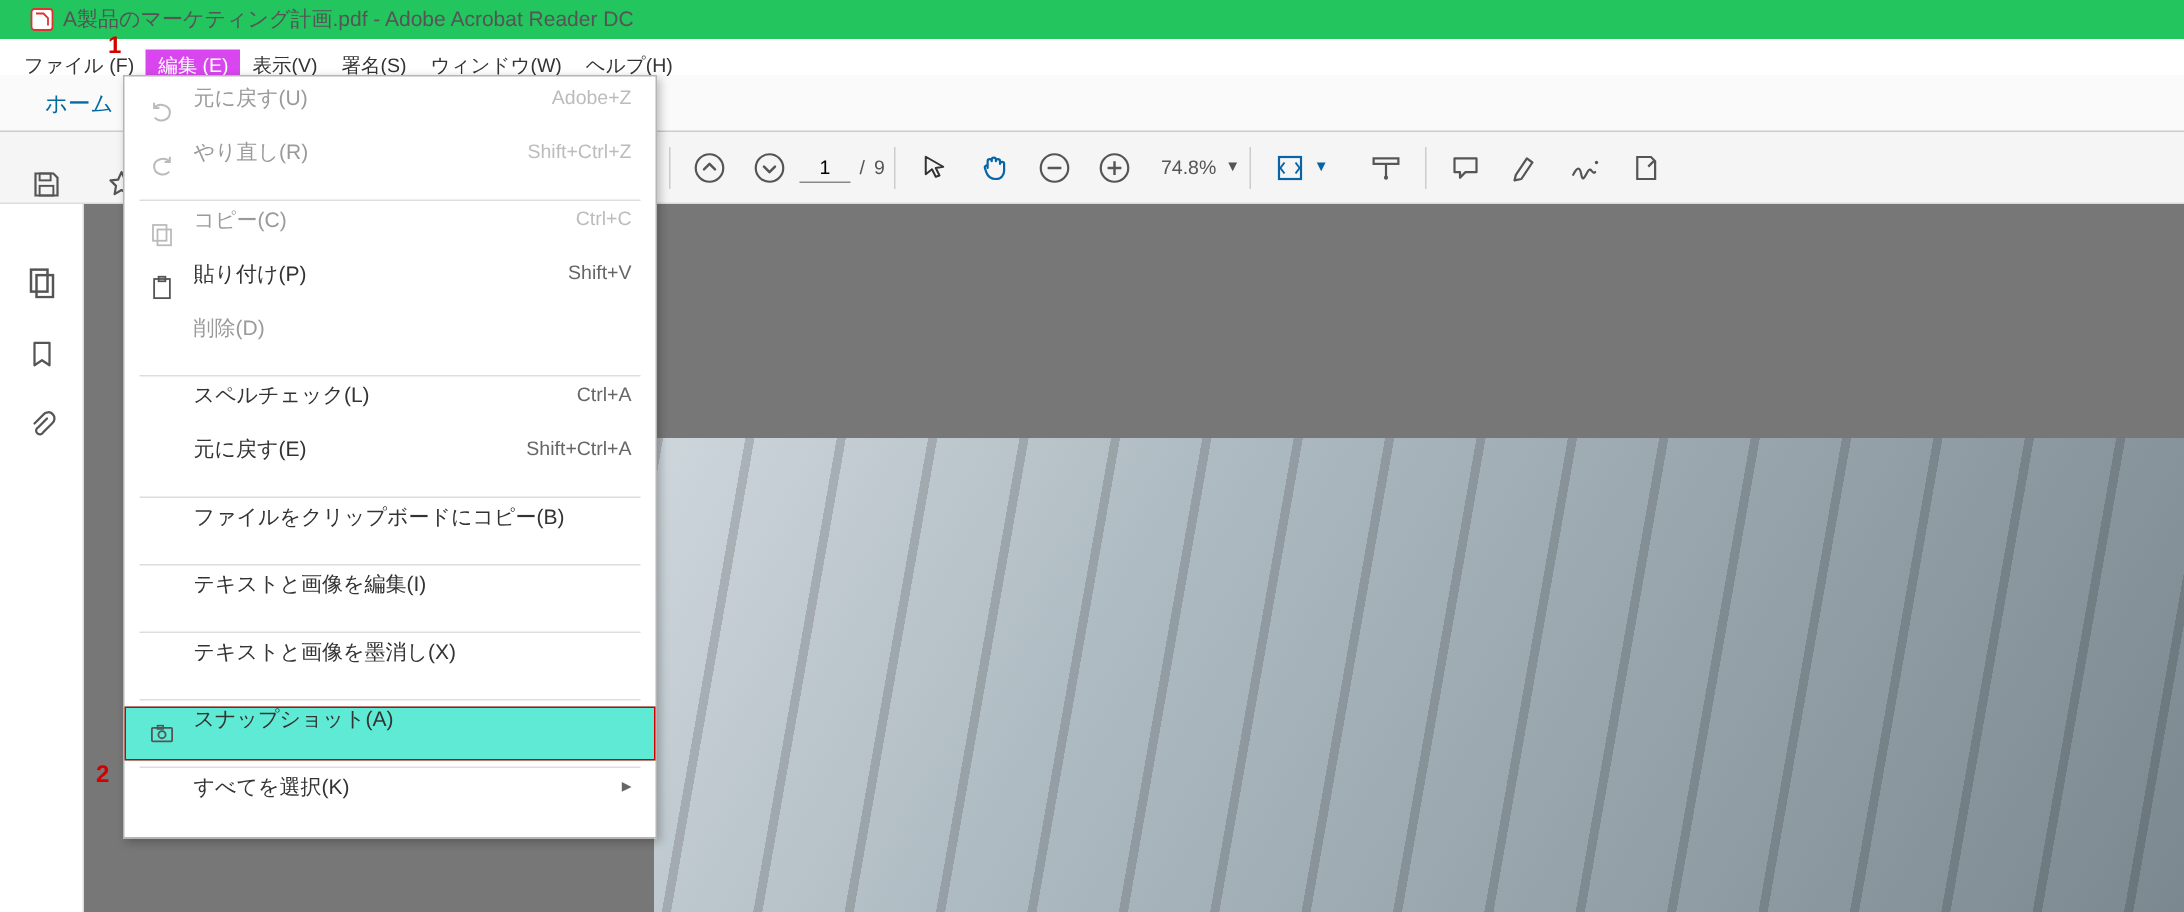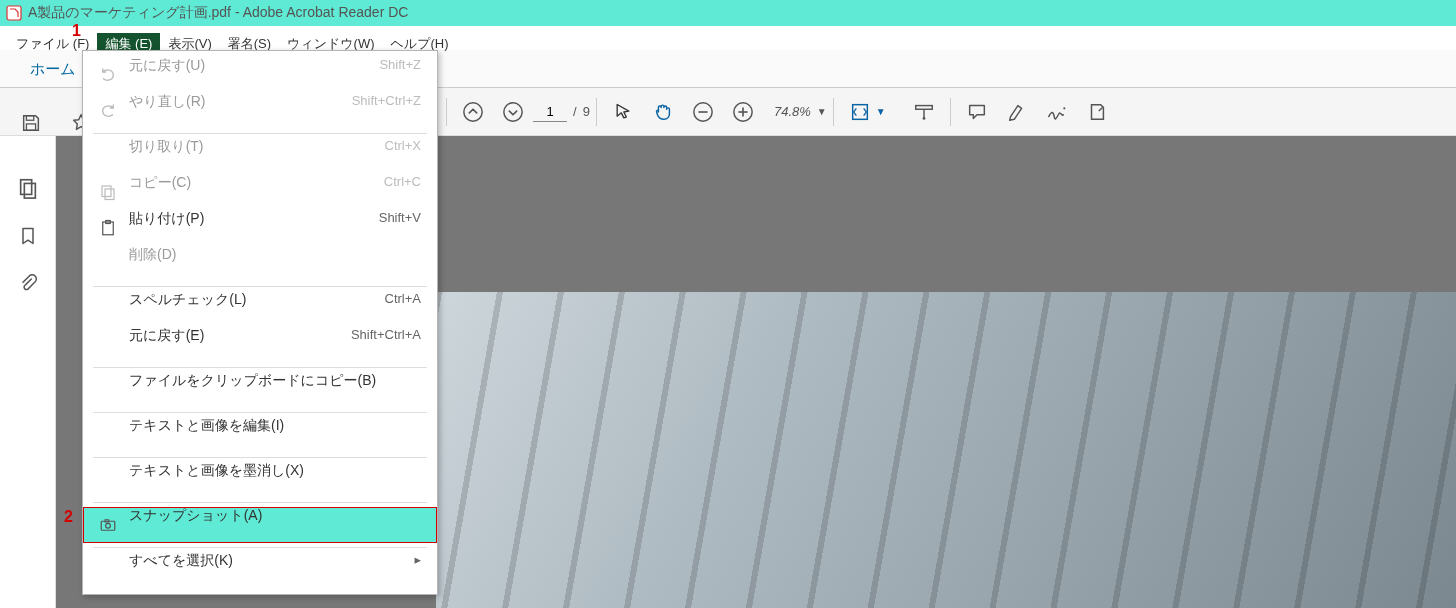--- a/index.html
+++ b/index.html
@@ -1,34 +1,34 @@
 <!DOCTYPE html>
 <html><head>
 <meta charset="utf-8">
 <style>
 *{margin:0;padding:0;box-sizing:border-box;font-family:"Meiryo","Yu Gothic",sans-serif;}
 body{width:1456px;height:608px;background:#fff;overflow:hidden;font-size:13px;color:#333;}
-.titlebar{height:26px;display:flex;align-items:center;padding-left:6px;background:#5eead4;}
+.titlebar{height:26px;display:flex;align-items:center;padding-left:20px;background:#22c55e;}
 .titlebar .pdf-icon{width:16px;height:16px;margin-right:6px;}
 .titlebar .pdf-icon svg{width:16px;height:16px;}
 .titlebar .title{font-size:14px;color:#555;}
 .menubar{height:24px;display:flex;align-items:center;padding-left:8px;background:#fff;}
 .menubar .menu-item{padding:2px 8px;font-size:13px;color:#333;margin-top:12px;}
-.menubar .menu-item.active{background:#14532d;color:#fff;}
+.menubar .menu-item.active{background:#d946ef;color:#fff;}
 .callout{position:absolute;color:#d40000;font-weight:bold;font-size:16px;}
 .tabbar{height:38px;border-bottom:1px solid #ccc;display:flex;align-items:flex-end;padding-left:14px;background:#fafafa;}
 .tabbar .tab-home{padding:8px 16px;font-size:15px;color:#0369a1;}
 .toolbar{height:48px;background:#f5f5f5;border-bottom:1px solid #ddd;display:flex;align-items:center;}
 .toolbar .left-gap{width:440px;}
 .toolbar .tool{width:40px;height:40px;display:flex;align-items:center;justify-content:center;color:#555;}
 .toolbar .tool.blue{color:#0a64a4;}
 .toolbar .sep{width:1px;height:28px;background:#ccc;margin:0 6px;}
 .toolbar .pagebox{display:flex;align-items:center;gap:6px;font-size:13px;color:#555;}
 .toolbar .pagebox input{width:34px;text-align:center;border:none;border-bottom:1px solid #888;background:transparent;font-size:13px;padding:2px 0;}
-.toolbar .zoombox{display:flex;align-items:center;gap:2px;color:#555;font-size:13px;font-style:italic;}
+.toolbar .zoombox{display:flex;align-items:center;gap:2px;color:#555;font-size:13px;}
 .toolbar .zoombox .val{min-width:52px;text-align:right;padding-right:4px;}
 .toolbar .zoombox .caret{font-size:10px;color:#555;}
 .sidepanel{position:absolute;left:0;top:136px;width:56px;height:472px;background:#fff;border-right:1px solid #ddd;display:flex;flex-direction:column;align-items:center;gap:24px;padding-top:40px;color:#555;}
 .sidepanel .sp-icon{width:24px;height:24px;display:flex;align-items:center;justify-content:center;}
 .content{position:absolute;left:56px;top:136px;right:0;bottom:0;background:#777;overflow:hidden;}
 .content .page-photo{position:absolute;left:380px;top:156px;width:1020px;height:316px;background:linear-gradient(120deg,#cdd6db 0%,#b0bcc3 30%,#9aa6ae 60%,#7c8890 100%);}
 .content .page-photo::before{content:"";position:absolute;inset:0;background:repeating-linear-gradient(100deg,rgba(0,0,0,0.15) 0 6px,rgba(0,0,0,0) 6px 60px);}
 .dropdown{position:absolute;left:82px;top:50px;width:356px;background:#fff;border:1px solid #b5b5b5;box-shadow:2px 2px 6px rgba(0,0,0,0.25);padding:6px 0;}
 .dropdown .row{display:flex;height:36px;padding:0 16px 0 12px;color:#333;font-size:14px;}
 .dropdown .row.disabled{color:#9a9a9a;}
@@ -198,37 +198,32 @@
 </div>
 
 <div class="dropdown">
   <div class="row disabled">
     <span class="icon">
         <svg width="18" height="18" viewBox="0 0 24 24">
           <path d="M9 8H5V4M5 8c4-5 14-3 14 4s-9 9-13 5" fill="none" stroke="currentColor" stroke-width="1.8" stroke-linecap="round"></path>
         </svg>
       </span>
     <span class="label">元に戻す(U)</span>
-    <span class="shortcut">Shift+Z</span>
+    <span class="shortcut">Adobe+Z</span>
   </div>
   <div class="row disabled">
     <span class="icon">
         <svg width="18" height="18" viewBox="0 0 24 24">
           <path d="M15 8h4V4M19 8c-4-5-14-3-14 4s9 9 13 5" fill="none" stroke="currentColor" stroke-width="1.8" stroke-linecap="round"></path>
         </svg>
       </span>
     <span class="label">やり直し(R)</span>
     <span class="shortcut">Shift+Ctrl+Z</span>
   </div>
   <div class="divider"></div>
-  <div class="row disabled">
-    <span class="icon"></span>
-    <span class="label">切り取り(T)</span>
-    <span class="shortcut">Ctrl+X</span>
-  </div>
   <div class="row disabled">
     <span class="icon">
         <svg width="18" height="18" viewBox="0 0 24 24">
           <rect x="4" y="4" width="12" height="14" fill="none" stroke="currentColor" stroke-width="1.6"></rect>
           <rect x="8" y="8" width="12" height="14" fill="none" stroke="currentColor" stroke-width="1.6"></rect>
         </svg>
       </span>
     <span class="label">コピー(C)</span>
     <span class="shortcut">Ctrl+C</span>
   </div>

